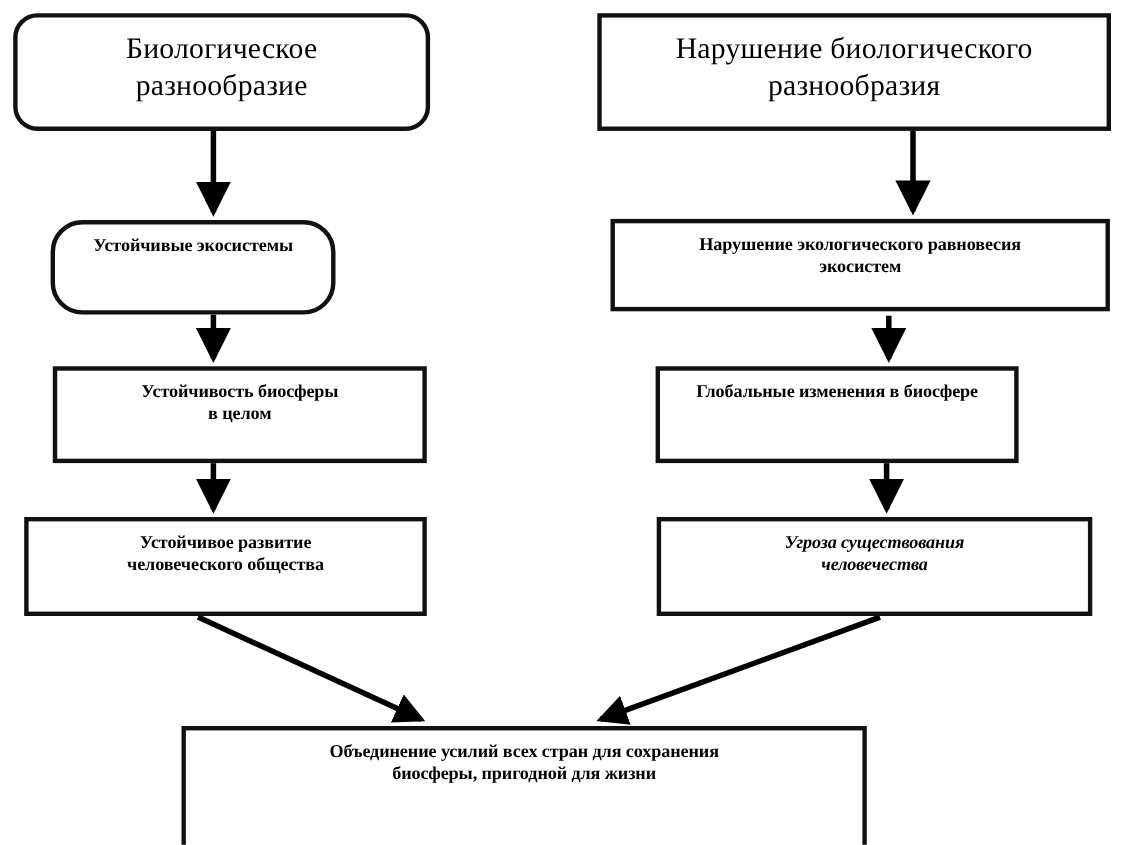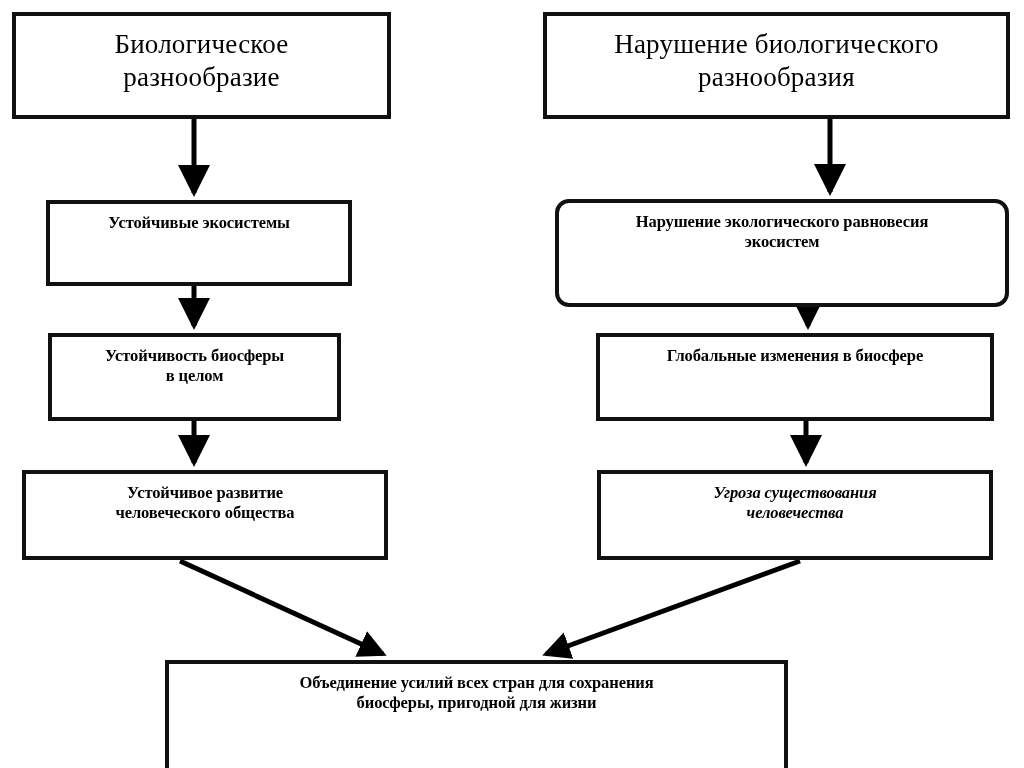--- a/index.html
+++ b/index.html
@@ -50,26 +50,26 @@
   .node.bold {
     font-weight: bold;
     font-size: 16.5px;
     padding-top: 9px;
     letter-spacing: -0.1px;
   }
   .node.bold.wide {
     font-size: 16.5px;
   }
   
-  #node-biodiversity      { left: 12px;  top: 12px;  width: 379px; height: 107px; }
+  #node-biodiversity      { left: 12px;  top: 12px;  width: 379px; height: 107px; border-radius: 22px; }
   #node-decline           { left: 543px; top: 12px;  width: 467px; height: 107px; }
-  #node-stable-eco        { left: 46px;  top: 200px; width: 306px; height: 86px; }
-  #node-disturbance       { left: 555px; top: 199px; width: 454px; height: 108px; border-radius: 14px; }
-  #node-biosphere-stable  { left: 48px;  top: 333px; width: 293px; height: 88px; }
-  #node-global-changes    { left: 596px; top: 333px; width: 398px; height: 88px; }
+  #node-stable-eco        { left: 46px;  top: 200px; width: 259px; height: 86px; border-radius: 29px; }
+  #node-disturbance       { left: 555px; top: 199px; width: 454px; height: 84px; }
+  #node-biosphere-stable  { left: 48px;  top: 333px; width: 340px; height: 88px; }
+  #node-global-changes    { left: 596px; top: 333px; width: 330px; height: 88px; }
   #node-sustainable-dev   { left: 11px;  top: 470px; width: 366px; height: 90px; margin-left: 11px; }
   #node-threat            { left: 597px; top: 470px; width: 396px; height: 90px; font-style: italic; }
   #node-unification       { left: 165px; top: 660px; width: 623px; height: 114px; }
 </style>
 </head>
 <body>
 
 <div id="diagram-root">
 
   <svg class="arrow-layer" viewBox="0 0 1024 768" width="1024" height="768" xmlns="http://www.w3.org/2000/svg">

